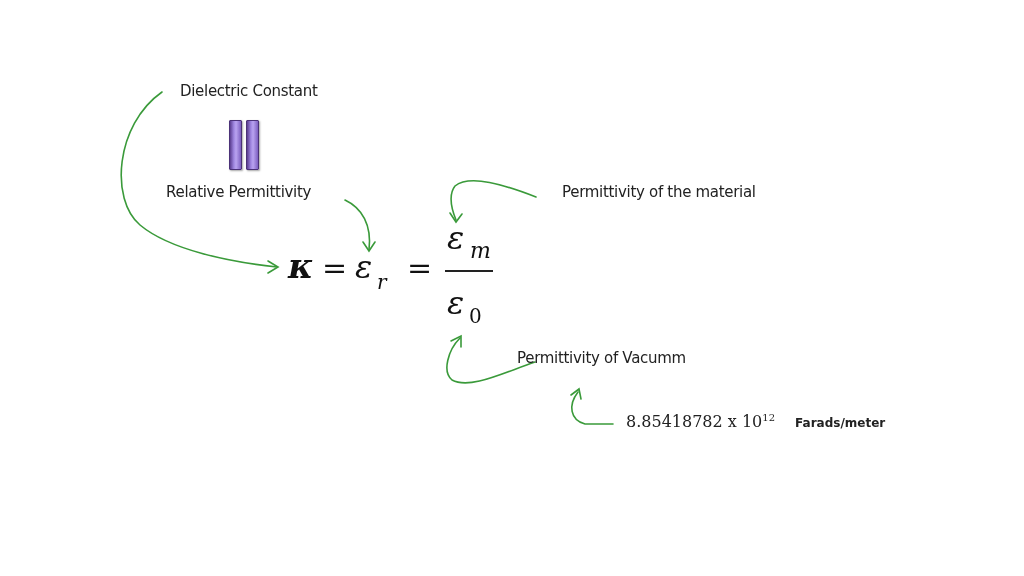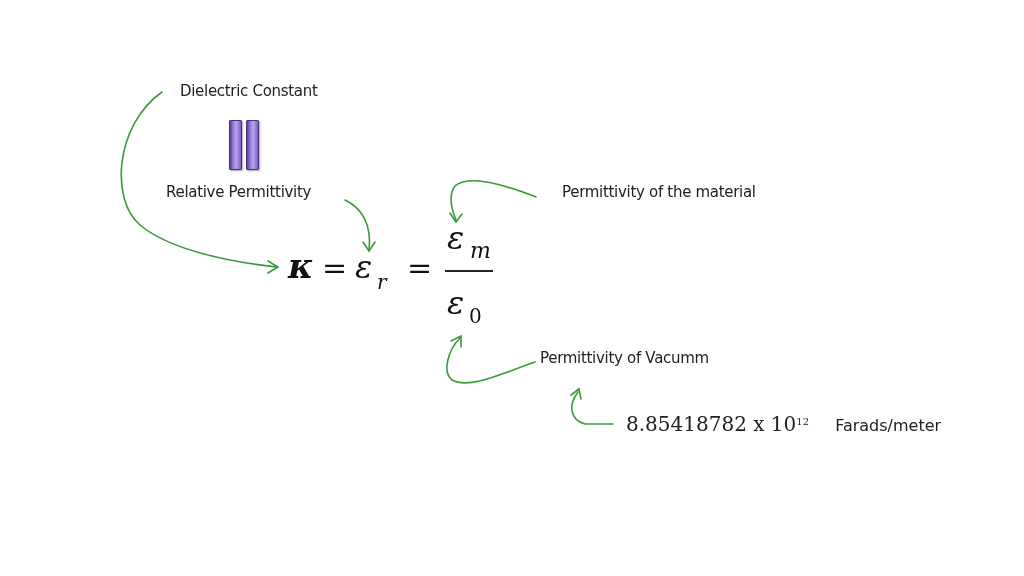--- a/index.html
+++ b/index.html
@@ -52,18 +52,18 @@
   <span class="math" style="left:377px; top:270px; font-size:20px;">r</span>
   <span class="eqsign" style="left:407px; top:250px;">=</span>
 
   <span class="math" style="left:447px; top:219px; font-size:32px;">ε</span>
   <span class="math" style="left:470px; top:238px; font-size:22px;">m</span>
   <div style="position:absolute; left:445px; top:270px; width:48px; height:2px; background:#222;"></div>
   <span class="math" style="left:447px; top:284px; font-size:32px;">ε</span>
   <span class="math" style="left:469px; top:304px; font-size:20px; font-style:normal;">0</span>
 </div>
 
-<div class="lbl" style="left:540px; top:349px;">Permittivity of Vacumm</div>
+<div class="lbl" style="left:517px; top:349px;">Permittivity of Vacumm</div>
 
 <div style="position:absolute; left:626px; top:412px; white-space:nowrap; color:#222;">
-  <span class="serif" style="font-size:20px;">8.85418782 x 10</span><sup class="serif" style="font-size:10px;text-align:right;">12</sup>
-  <span style="font-size:16px; margin-left:21px;">Farads/meter</span>
+  <span class="serif" style="font-size:16px;">8.85418782 x 10</span><sup class="serif" style="font-size:10px;text-align:right;">12</sup>
+  <span style="font-size:12px; margin-left:15px;font-weight:bold;">Farads/meter</span>
 </div>
 
 </body></html>

